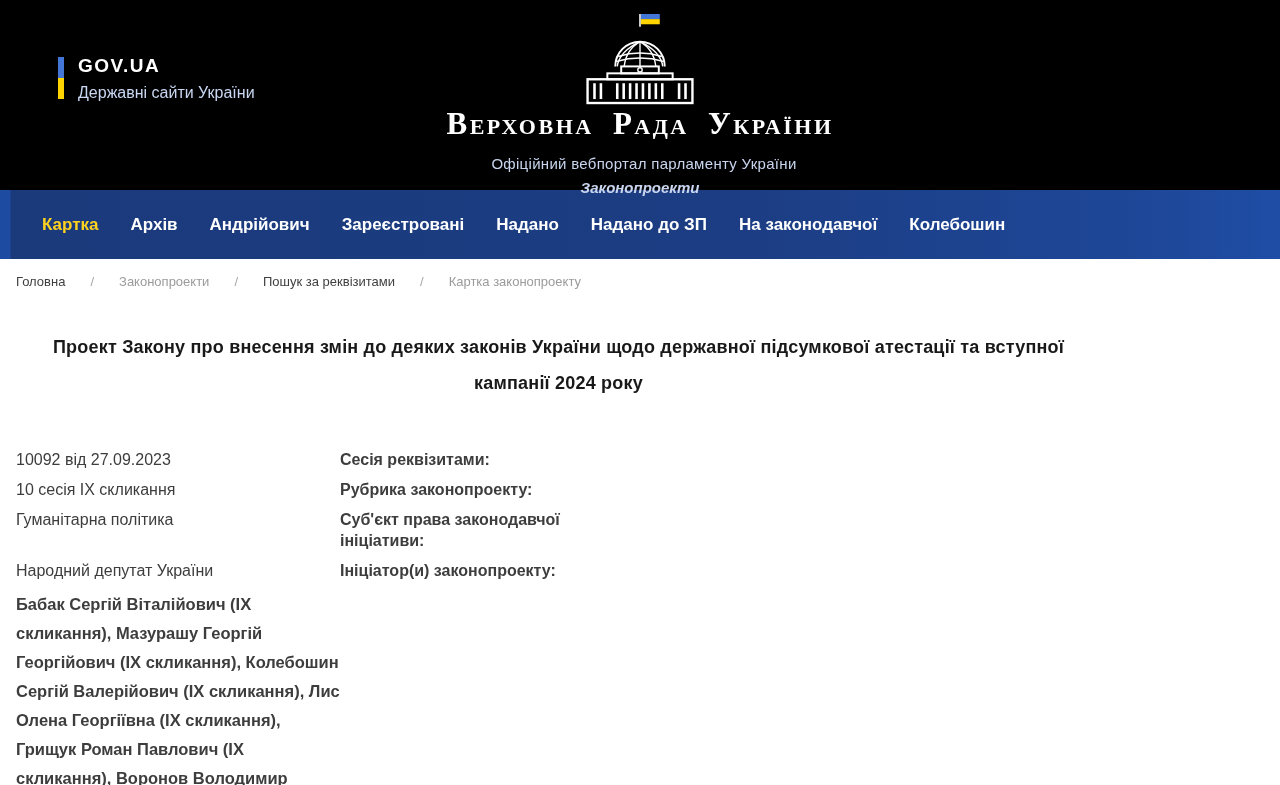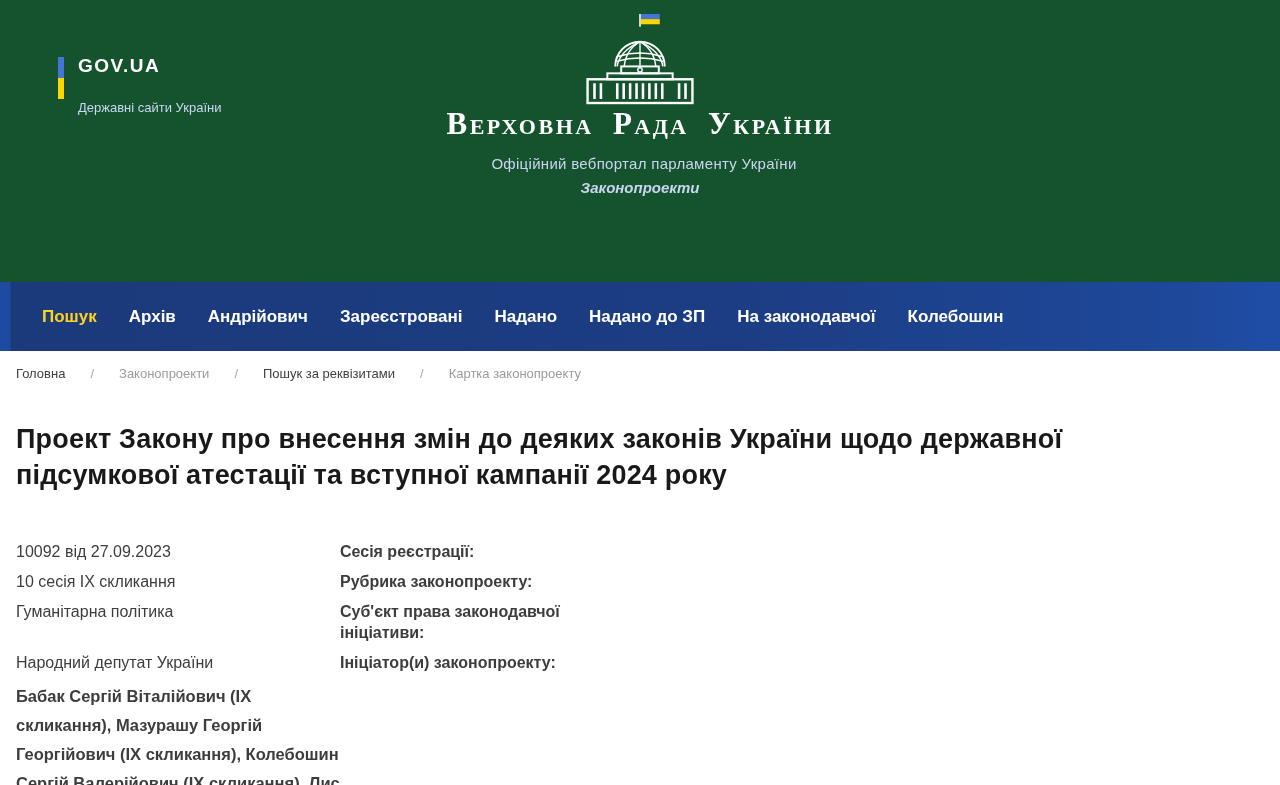--- a/index.html
+++ b/index.html
@@ -6,31 +6,31 @@
   html,body { margin:0; padding:0; }
   body {
     width:1280px; height:785px; overflow:hidden;
     background:#ffffff;
     font-family:"Liberation Sans", sans-serif;
     -webkit-font-smoothing:antialiased;
   }
 
   
   .hero {
-    height:282px; background:#14532d; position:relative; color:#fff;
+    height:190px; background:#000000; position:relative; color:#fff;
   }
   .gov {
     position:absolute; left:58px; top:55px;
     display:flex; gap:14px; align-items:flex-start; cursor:pointer;
   }
   .gov-bar { width:6px; height:42px; display:flex; flex-direction:column; margin-top:2px; }
   .gov-bar-blue { flex:1; background:#4476d8; }
   .gov-bar-yellow { flex:1; background:#ffd500; }
   .gov-title { font-size:19px; font-weight:bold; letter-spacing:1.5px; }
-  .gov-sub { font-size:13px; color:#c9d7f3; margin-top:23px; }
+  .gov-sub { font-size:16px; color:#c9d7f3; margin-top:7px; }
 
   .hero-center { text-align:center; padding-top:12px; }
   svg.building { width:112px; height:93px; display:block; margin:0 auto; }
   .site-title {
     font-size:31px; font-weight:bold;
     font-variant:small-caps; letter-spacing:2.5px; word-spacing:9px;
     margin-top:1px; cursor:pointer;font-family:Liberation Serif, serif;
   }
   .site-sub { font-size:15px; color:#c9d5ef; margin-top:13px; letter-spacing:0.3px;padding-left:8px; }
   .site-section { font-size:15px; font-weight:bold; font-style:italic; color:#c9d5ef; margin-top:7px; cursor:pointer; }
@@ -54,22 +54,22 @@
     display:flex; gap:25px; align-items:center;
   }
   .bc-item { color:#3f3f3f; text-decoration:none; cursor:pointer; }
   .bc-item.muted { color:#9b9b9b; }
   .bc-sep { color:#a8a8a8; }
 
   
   main { padding:0 35px 0 16px; }
   h1.page-title {
     margin:40px 0 0 0;
-    font-size:27px; line-height:36px; font-weight:bold;
-    color:#191919; max-width:1085px; letter-spacing:0.2px;
+    font-size:18px; line-height:36px; font-weight:bold;
+    color:#191919; max-width:1085px; letter-spacing:0.2px;text-align:center;
   }
   .details {
     margin-top:48px;
     display:grid; grid-template-columns:324px 1fr;
     row-gap:9px;
     color:#3d3d3d; font-size:16px;
   }
   .dt { font-weight:bold; line-height:21px; max-width:300px; }
   .dd { line-height:21px; }
   .dd.bold { font-weight:bold; line-height:29px; font-size:16.5px; }
@@ -128,21 +128,21 @@
       </svg>
       <div class="site-title">Верховна Рада України</div>
       <div class="site-sub">Офіційний вебпортал парламенту України</div>
       <div class="site-section">Законопроекти</div>
     </div>
 
   </header>
 
   <nav class="nav">
     <div class="nav-inner" id="nav-bar">
-        <a class="nav-item active">Пошук</a>
+        <a class="nav-item active">Картка</a>
         <a class="nav-item">Архів</a>
         <a class="nav-item">Андрійович</a>
         <a class="nav-item">Зареєстровані</a>
         <a class="nav-item">Надано</a>
         <a class="nav-item">Надано до ЗП</a>
         <a class="nav-item">На законодавчої</a>
         <a class="nav-item">Колебошин</a>
       </div>
   </nav>
 
@@ -153,21 +153,21 @@
       <span class="bc-sep">/</span>
       <a class="bc-item">Пошук за реквізитами</a>
       <span class="bc-sep">/</span>
       <a class="bc-item muted">Картка законопроекту</a>
     </div>
 
   <main>
     <h1 class="page-title">Проект Закону про внесення змін до деяких законів України щодо державної підсумкової атестації та вступної кампанії 2024 року</h1>
     <div class="details" id="details">
         <div class="dd">10092 від 27.09.2023</div>
-        <div class="dt">Сесія реєстрації:</div>
+        <div class="dt">Сесія реквізитами:</div>
         <div class="dd">10 сесія ІХ скликання</div>
         <div class="dt">Рубрика законопроекту:</div>
         <div class="dd">Гуманітарна політика</div>
         <div class="dt">Суб'єкт права законодавчої ініціативи:</div>
         <div class="dd">Народний депутат України</div>
         <div class="dt">Ініціатор(и) законопроекту:</div>
         <div class="dd bold">Бабак Сергій Віталійович (ІХ скликання), Мазурашу Георгій Георгійович (ІХ скликання), Колебошин Сергій Валерійович (ІХ скликання), Лис Олена Георгіївна (ІХ скликання), Грищук Роман Павлович (ІХ скликання), Воронов Володимир Анатолійович (ІХ скликання), Калаур Іван Романович (ІХ скликання), Бондаренко Олег Володимирович (ІХ скликання), Коваль Ольга Володимирівна (ІХ скликання), Клочко Андрій Андрійович (ІХ скликання), Павлюк Максим Васильович (ІХ скликання), Піпа Наталія Романівна (ІХ скликання), Швець Сергій Федорович (ІХ скликання), Борзова Ірина Наумівна (ІХ скликання)</div>
       </div>
   </main>
 

